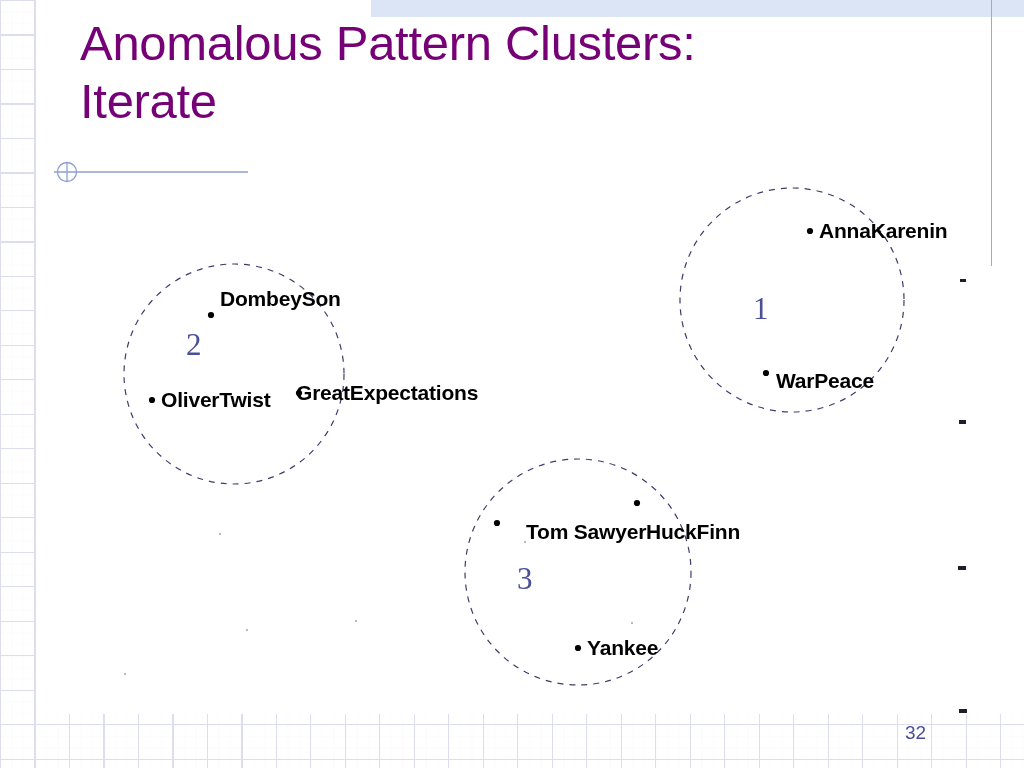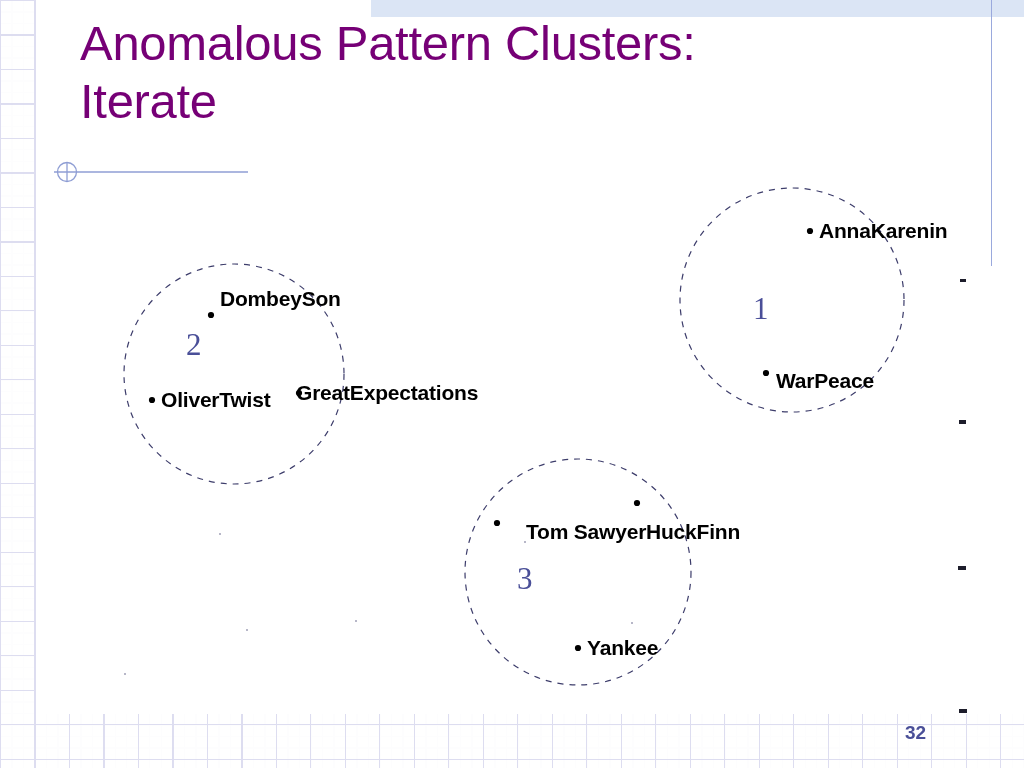--- a/index.html
+++ b/index.html
@@ -120,21 +120,20 @@
   .speck.faint { background: #b7b7c8; }
 
   
   .page-num {
     position: absolute;
     left: 905px;
     top: 722px;
     color: #4a4f98;
     font-size: 19px;
     font-family: "Liberation Sans", sans-serif;
-    font-weight: bold;
   }
 </style>
 </head>
 <body>
 
 <div id="slide">
 
   <div class="grid-bg fine"></div>
   <div class="grid-bg"></div>
 

